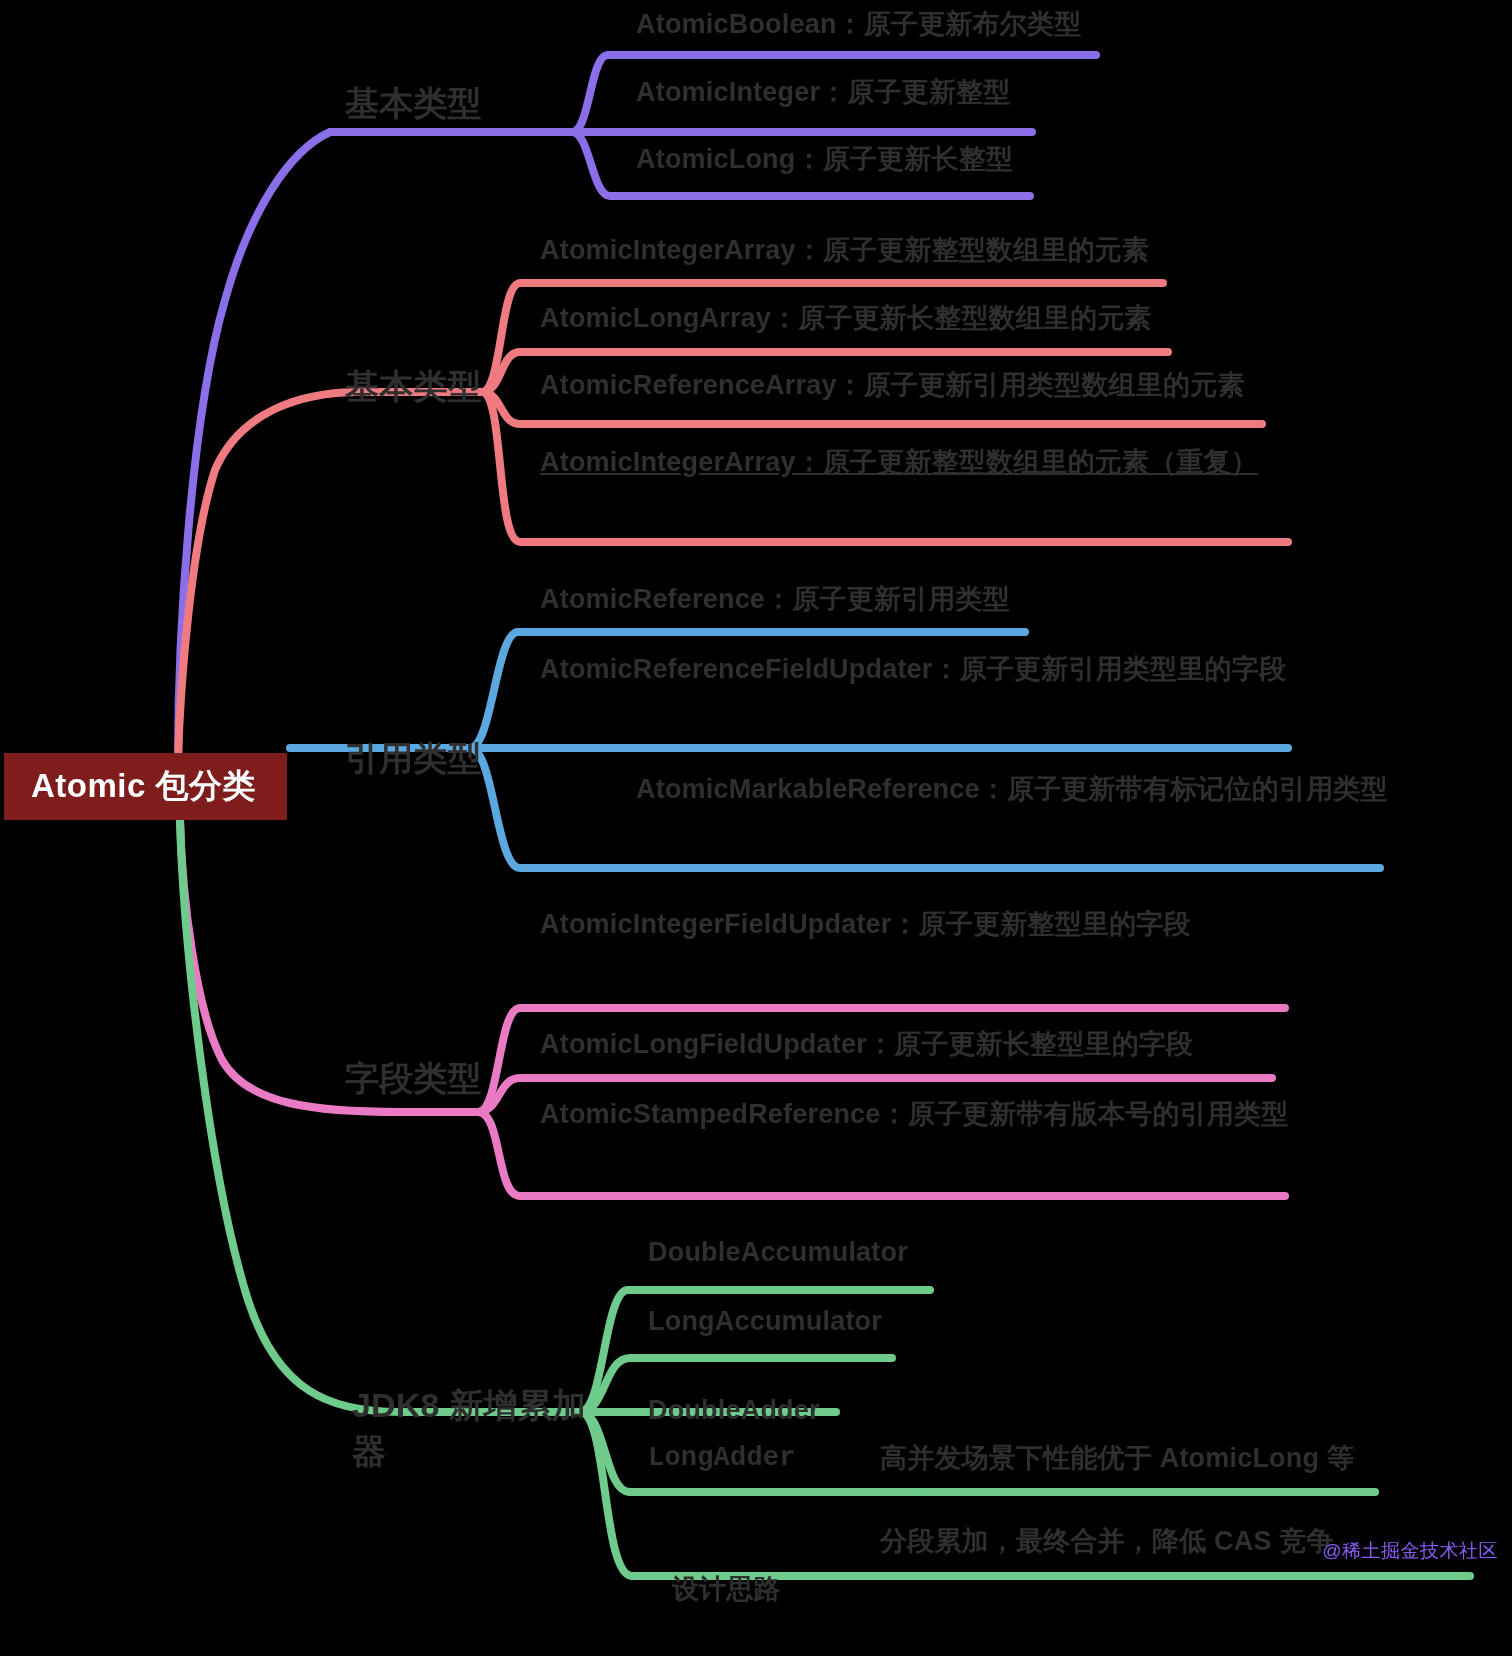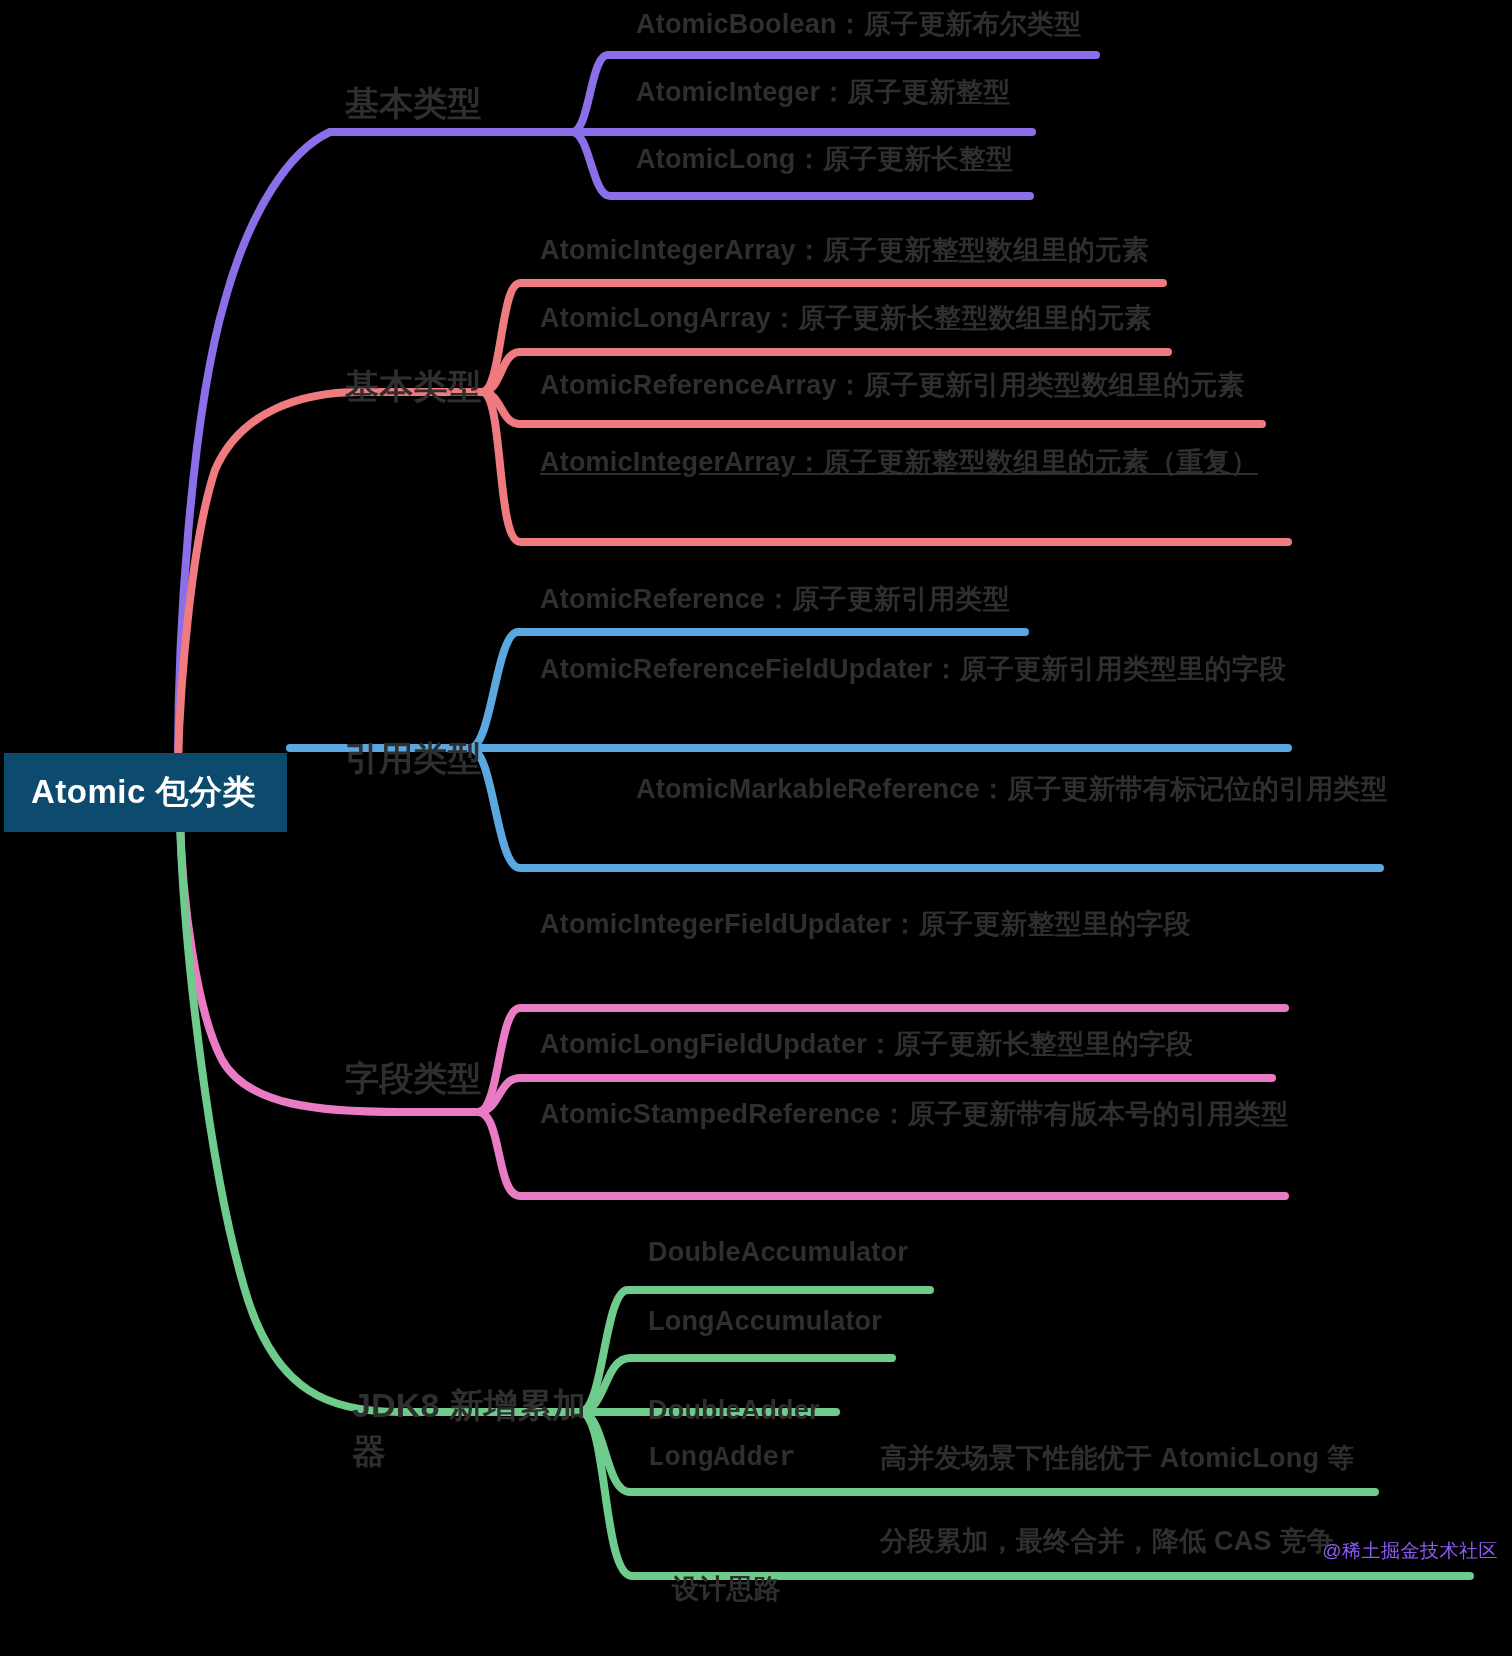--- a/index.html
+++ b/index.html
@@ -37,22 +37,22 @@
     font-size: 34px;
   }
   .node.leaf {
     font-size: 27px;
   }
   #root-node {
     position: absolute;
     left: 4px;
     top: 753px;
     width: 283px;
-    height: 79px;
-    background: #0c4a6e;
+    height: 67px;
+    background: #7f1d1d;
     color: #ffffff;
     font-size: 33px;
     font-weight: 700;
     display: flex;
     align-items: center;
     padding-left: 27px;
     letter-spacing: 0.5px;
   }
   #watermark {
     position: absolute;

